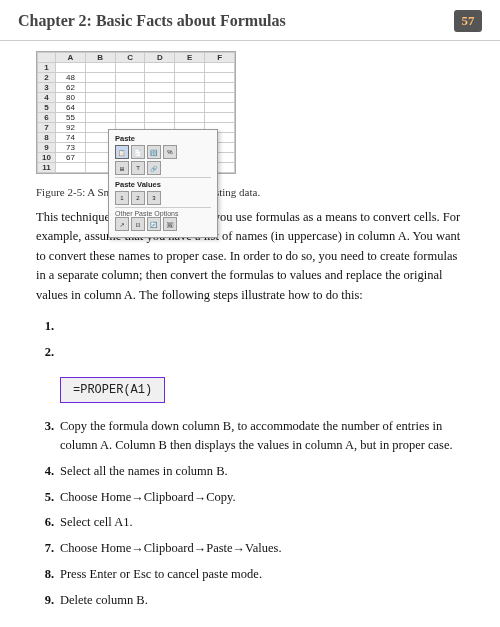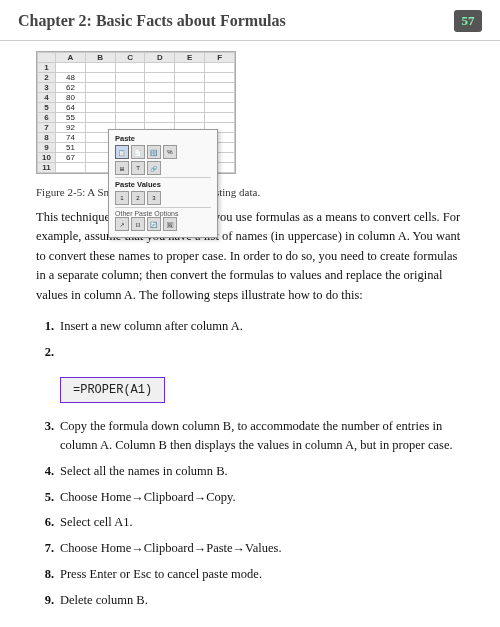--- a/index.html
+++ b/index.html
@@ -23,21 +23,21 @@
     }
     .chapter-title {
       font-size: 16px;
       color: #444;
     }
     .chapter-title span {
       font-weight: bold;
     }
     .page-number {
       background: #555;
-      color: #86efac;
+      color: #fdba74;
       font-size: 13px;
       font-weight: bold;
       width: 28px;
       height: 22px;
       display: flex;
       align-items: center;
       justify-content: center;
       border-radius: 3px;
     }
 
@@ -281,21 +281,21 @@
                 <td class="row-header">8</td>
                 <td class="data-cell">74</td>
                 <td></td>
                 <td></td>
                 <td></td>
                 <td></td>
                 <td></td>
               </tr>
           <tr>
                 <td class="row-header">9</td>
-                <td class="data-cell">51</td>
+                <td class="data-cell">73</td>
                 <td></td>
                 <td></td>
                 <td></td>
                 <td></td>
                 <td></td>
               </tr>
           <tr>
                 <td class="row-header">10</td>
                 <td class="data-cell">67</td>
                 <td></td>
@@ -357,21 +357,20 @@
     </div>
   </div>
 
   
   <p class="body-text">This technique is very useful when you use formulas as a means to convert cells. For example, assume that you have a list of names (in uppercase) in column A. You want to convert these names to proper case. In order to do so, you need to create formulas in a separate column; then convert the formulas to values and replace the original values in column A. The following steps illustrate how to do this:</p>
 
   
   <ol class="numbered-list">
     <li>
       <span class="list-num">1.</span>
-      <span>Insert a new column after column A.</span>
     </li>
     <li>
       <span class="list-num">2.</span>
     </li>
   </ol>
 
   
   <div class="formula-box">=PROPER(A1)</div>
 
   

